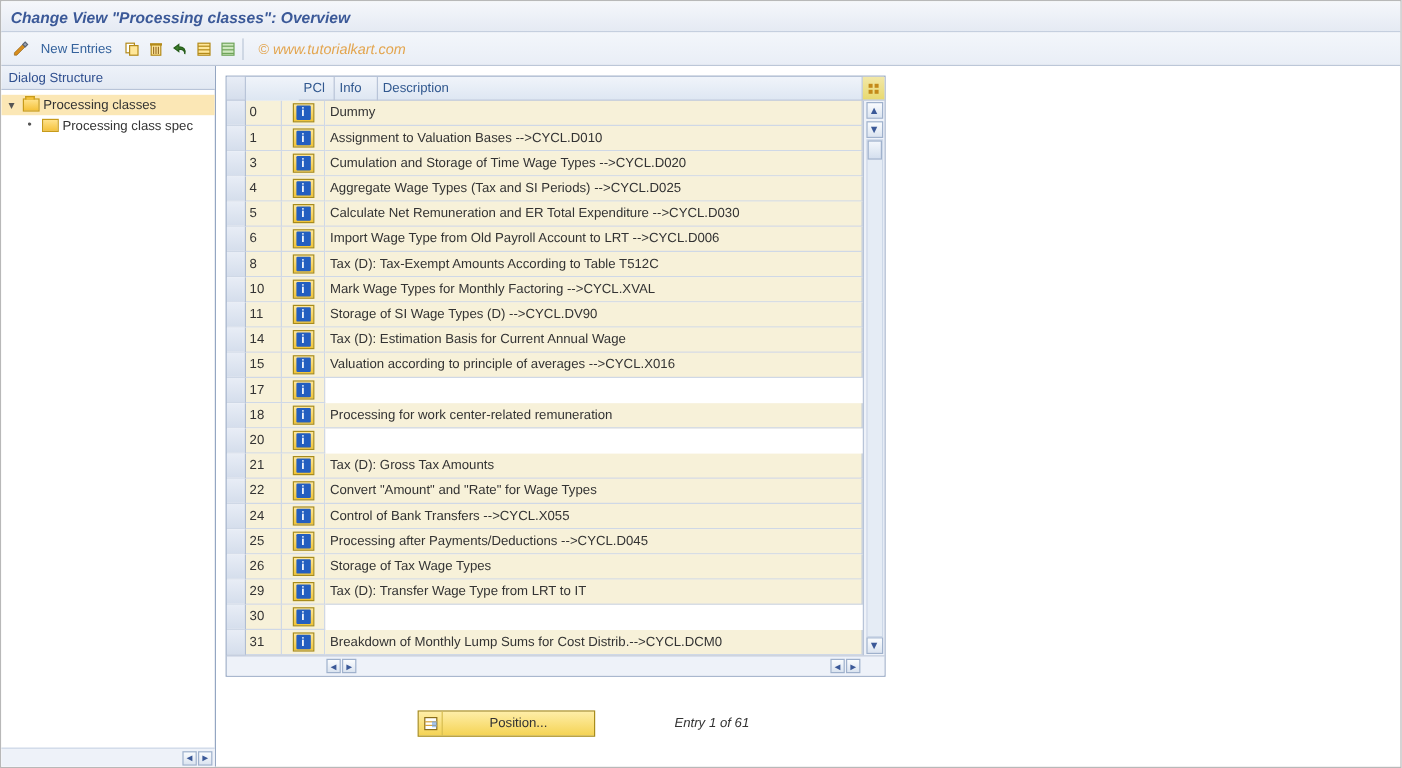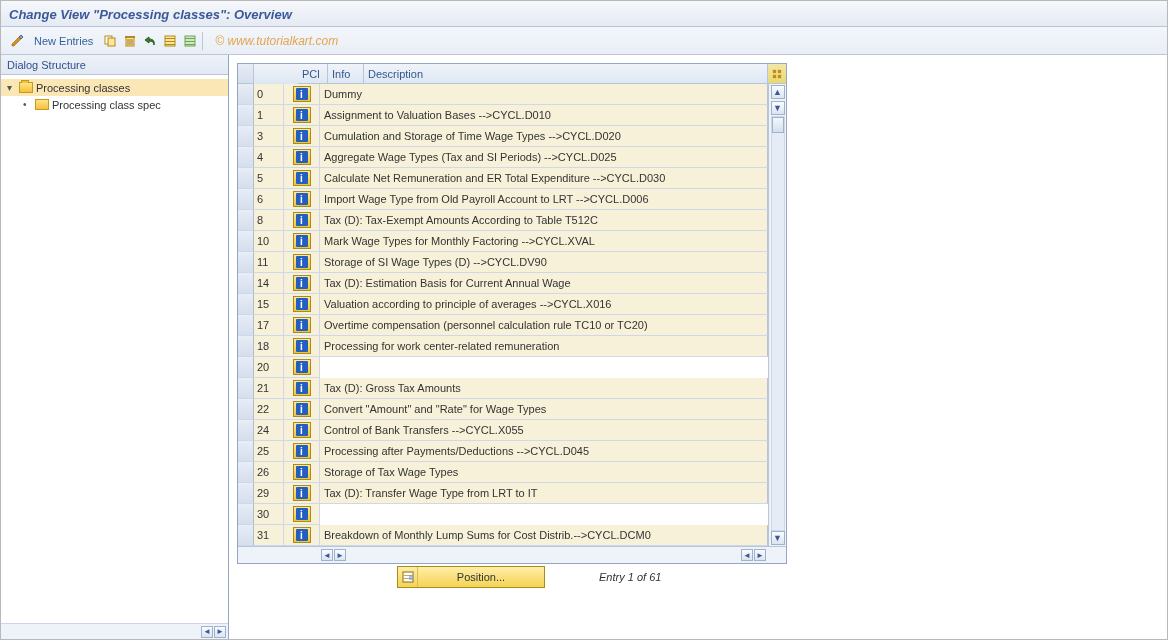--- a/index.html
+++ b/index.html
@@ -63,21 +63,21 @@
     color: #e3a54e;
     font-size: 12px;
     margin-left: 10px;
     font-style: italic;
   }
   .main {
     display: flex;
     height: calc(640px - 28px - 28px);
   }
   .sidebar {
-    width: 228px;
+    width: 179px;
     border-right: 1px solid #94a6c2;
     background: #fff;
     display: flex;
     flex-direction: column;
   }
   .sidebar-header {
     background: linear-gradient(#eef2f9, #e2e9f3);
     border-bottom: 1px solid #b8c4d8;
     padding: 3px 6px;
     color: #2f4f8f;
@@ -266,22 +266,22 @@
     display: flex;
     border-top: 1px solid #b8c4d8;
     background: #eef2f9;
     align-items: center;
     padding: 0 2px;
   }
   .grid-hscroll .spacer { flex: 1; }
   .footer-row {
     display: flex;
     align-items: center;
-    margin-top: 2px;
-    gap: 4px;
+    margin-top: 28px;
+    gap: 16px;
     padding-left: 160px;
   }
   .position-btn {
     display: inline-flex;
     align-items: center;
     height: 22px;
     border: 1px solid #a88c1b;
     background: linear-gradient(#ffeea8,#f4d354);
     cursor: pointer;
     min-width: 148px;
@@ -508,21 +508,20 @@
               <div class="gc gc-desc">Valuation according to principle of averages --&gt;CYCL.X016</div>
             </div>
             <div class="grid-row">
               <div class="gc gc-sel"></div>
               <div class="gc gc-pci">17</div>
               <div class="gc gc-info">
                 <span class="info-btn">
                   <span class="info-btn-inner">i</span>
                 </span>
               </div>
-              <div class="gc gc-desc">Overtime compensation (personnel calculation rule TC10 or TC20)</div>
             </div>
             <div class="grid-row">
               <div class="gc gc-sel"></div>
               <div class="gc gc-pci">18</div>
               <div class="gc gc-info">
                 <span class="info-btn">
                   <span class="info-btn-inner">i</span>
                 </span>
               </div>
               <div class="gc gc-desc">Processing for work center-related remuneration</div>

